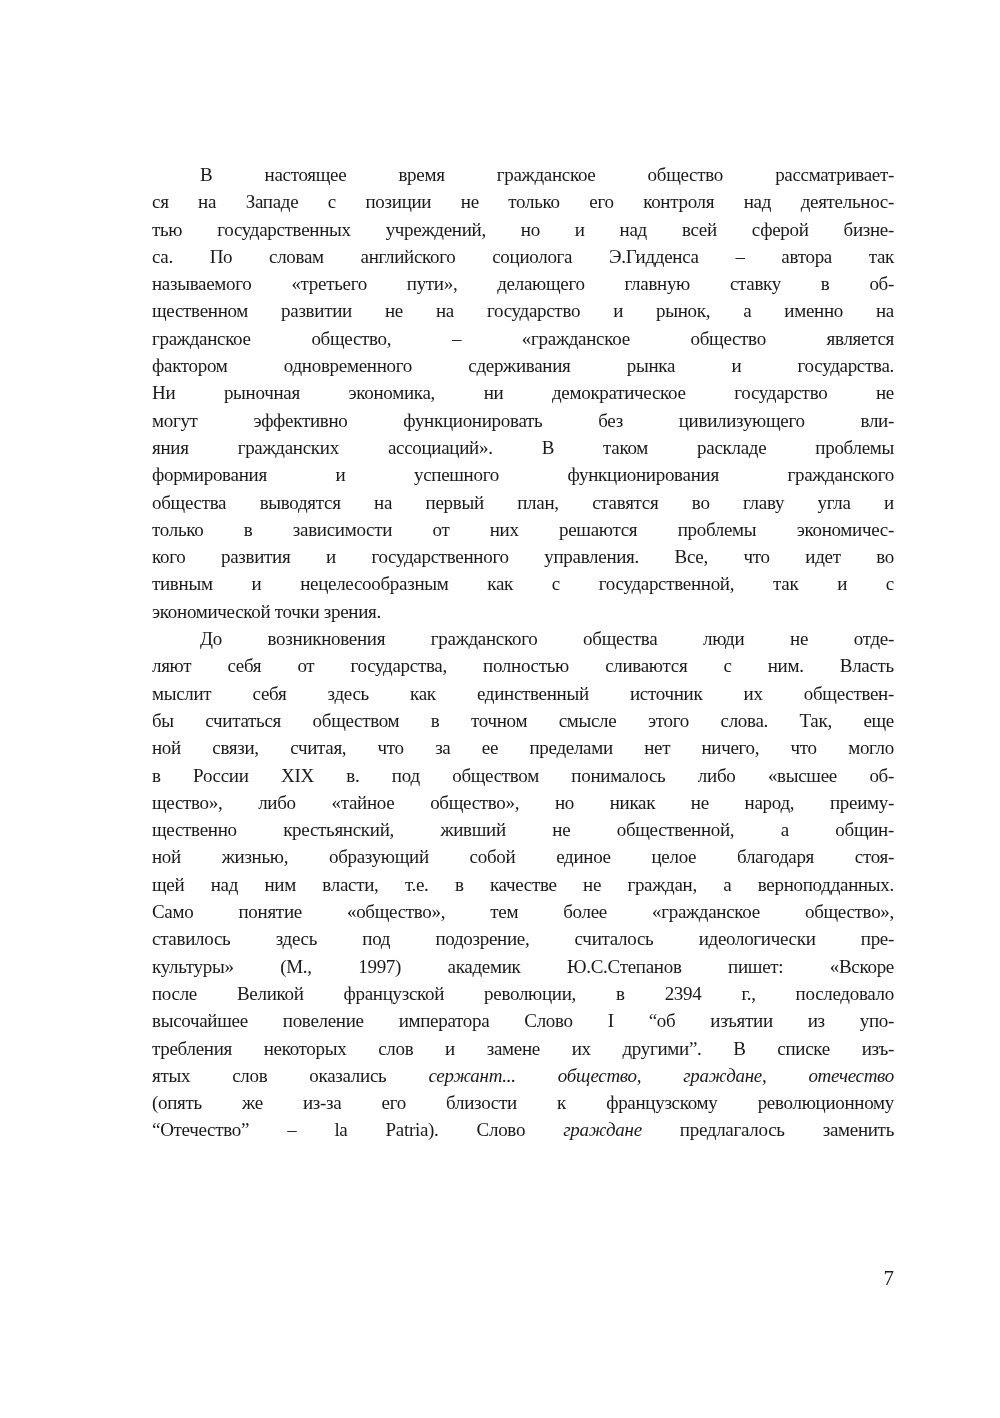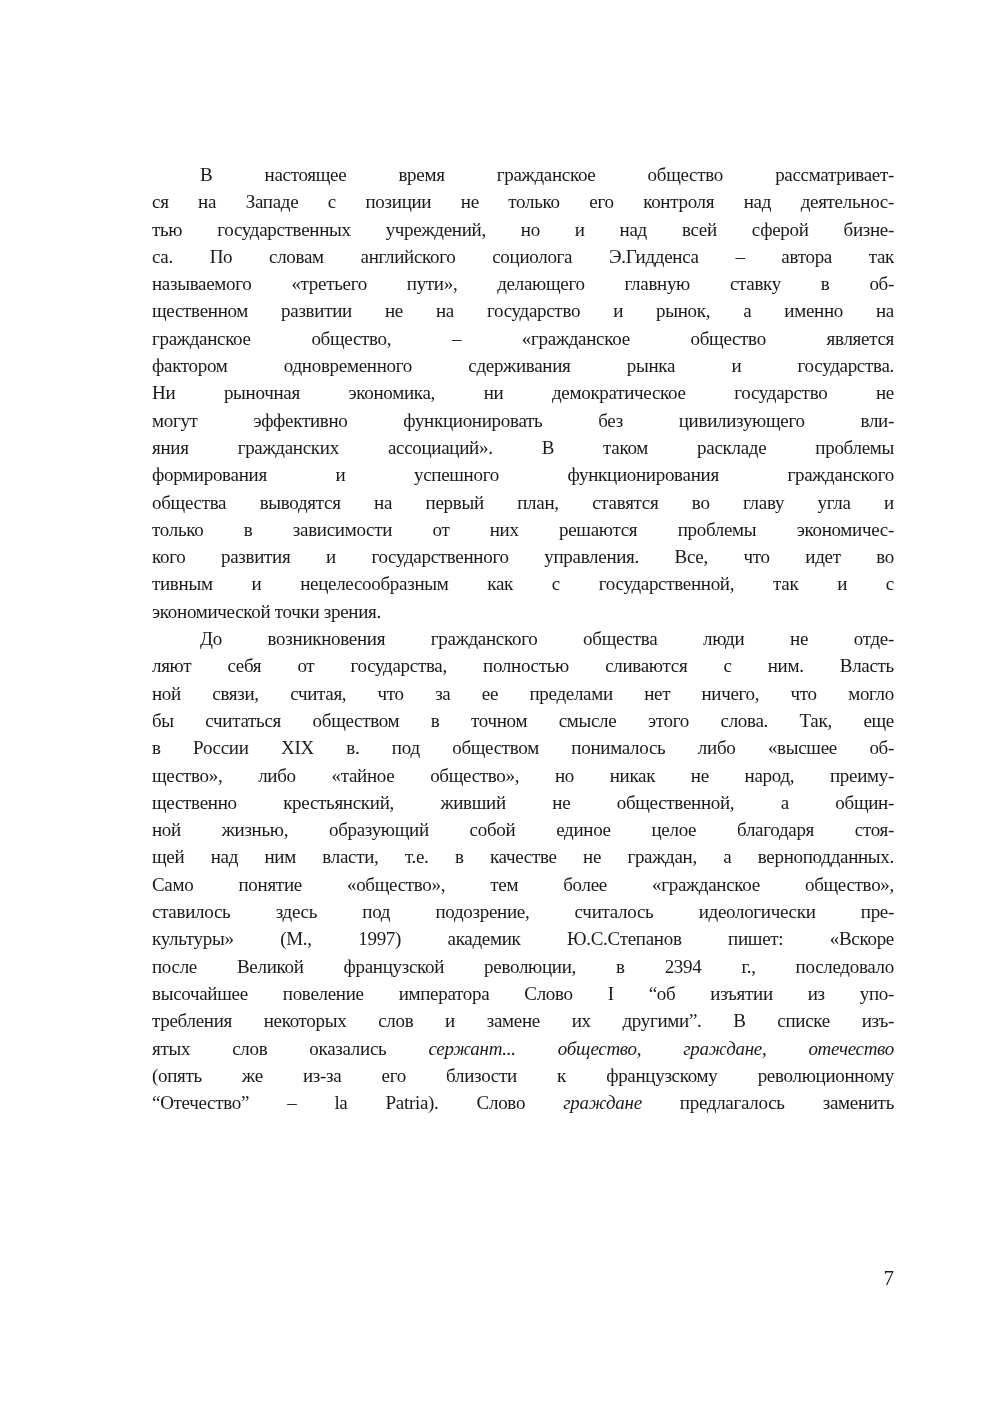--- a/index.html
+++ b/index.html
@@ -81,22 +81,23 @@
       <span class="line">общества выводятся на первый план, ставятся во главу угла и</span>
       <span class="line">только в зависимости от них решаются проблемы экономичес-</span>
       <span class="line">кого развития и государственного управления. Все, что идет во</span>
       <span class="line">тивным и нецелесообразным как с государственной, так и с</span>
       <span class="line last">экономической точки зрения.</span>
     </div>
 
     <div>
       <span class="line indent">До возникновения гражданского общества люди не отде-</span>
       <span class="line">ляют себя от государства, полностью сливаются с ним. Власть</span>
+      <span class="line">мыслит себя здесь как единственный источник их обществен-</span>
+      <span class="line">бы считаться обществом в точном смысле этого слова. Так, еще</span>
       <span class="line">ной связи, считая, что за ее пределами нет ничего, что могло</span>
-      <span class="line">бы считаться обществом в точном смысле этого слова. Так, еще</span>
       <span class="line">в России XIX в. под обществом понималось либо «высшее об-</span>
       <span class="line">щество», либо «тайное общество», но никак не народ, преиму-</span>
       <span class="line">щественно крестьянский, живший не общественной, а общин-</span>
       <span class="line">ной жизнью, образующий собой единое целое благодаря стоя-</span>
       <span class="line">щей над ним власти, т.е. в качестве не граждан, а верноподданных.</span>
       <span class="line">Само понятие «общество», тем более «гражданское общество»,</span>
       <span class="line">ставилось здесь под подозрение, считалось идеологически пре-</span>
       <span class="line">культуры» (М., 1997) академик Ю.С.Степанов пишет: «Вскоре</span>
       <span class="line">после Великой французской революции, в 2394 г., последовало</span>
       <span class="line">высочайшее повеление императора Слово I “об изъятии из упо-</span>

